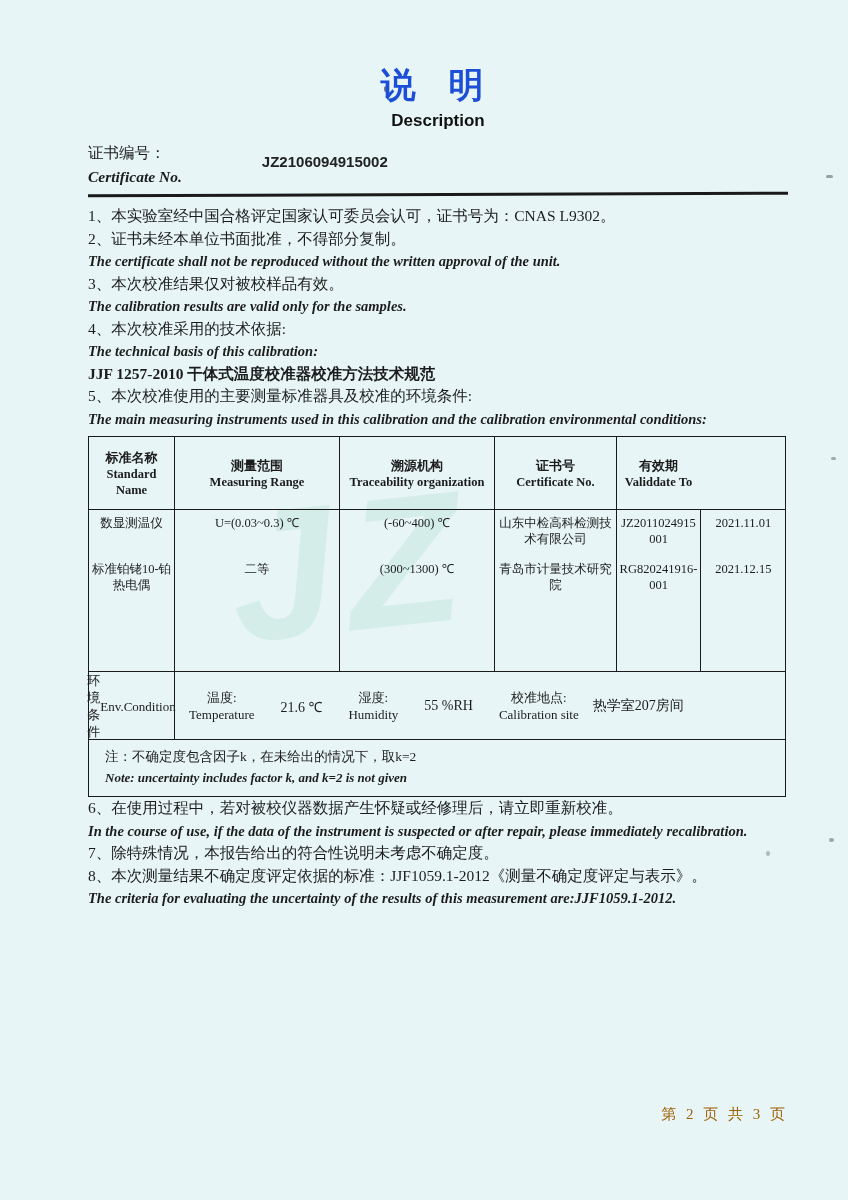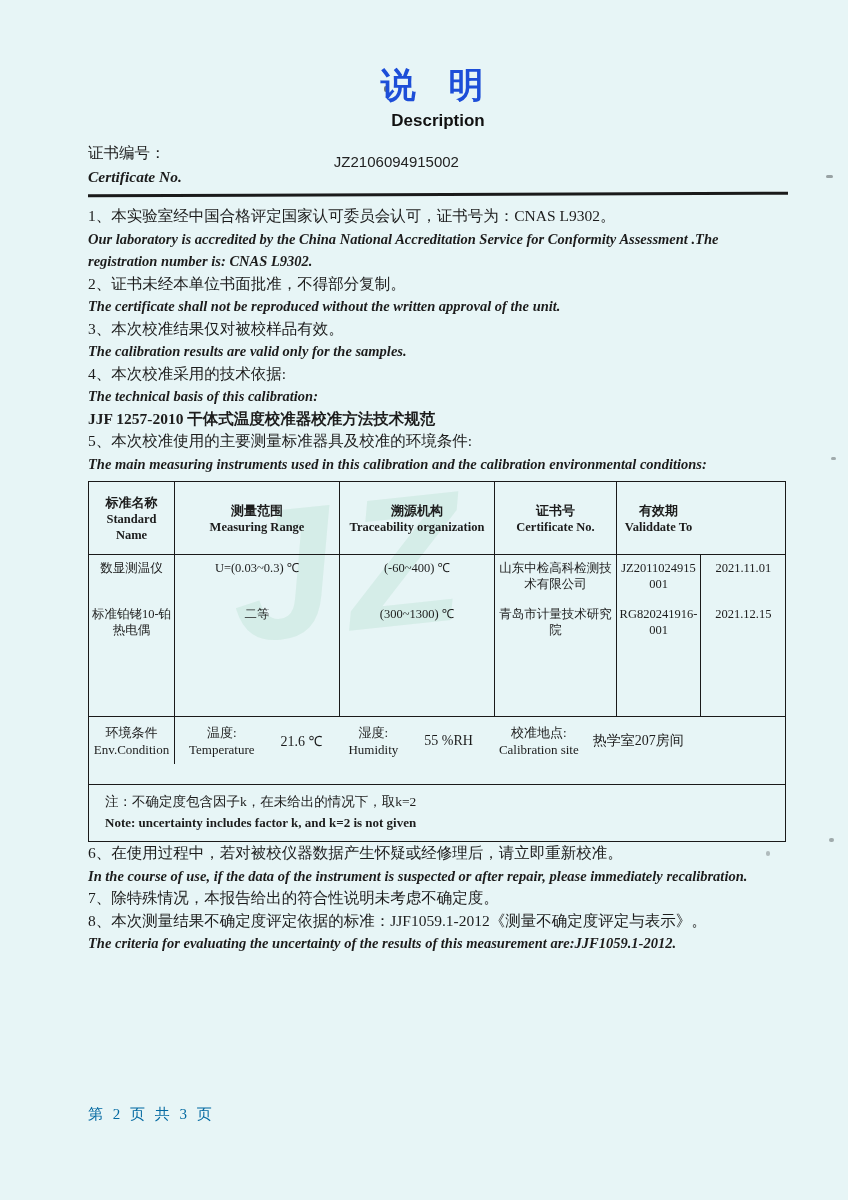--- a/index.html
+++ b/index.html
@@ -28,23 +28,23 @@
     font-size:17px;font-weight:bold;
     margin-top:2px;color:#111;
   }
   .cert-row{
     margin-top:10px;
     display:flex;align-items:flex-start;gap:32px;
   }
   .cert-labels .zh{font-size:15.5px;line-height:24px;}
   .cert-labels .en{font-size:15.5px;font-weight:bold;font-style:italic;line-height:24px;}
   .cert-value{
-    margin-left:120px;margin-top:12px;
+    margin-left:48px;margin-top:12px;
     font-family:"Liberation Sans", sans-serif;
-    font-size:15px;color:#222;
+    font-size:15px;color:#222;font-weight:bold;
   }
   .rule{
     border-top:3px solid #1a1a1a;
     margin-top:4px;
     transform:rotate(-0.2deg);
   }
   
   .notes{margin-top:9px;}
   .item .zh{font-size:15.5px;line-height:22.5px;}
   .item .en{font-size:14.5px;line-height:22.5px;font-weight:bold;font-style:italic;}
@@ -72,39 +72,39 @@
   .hcell .en{font-size:12.5px;line-height:16px;font-family:"Liberation Serif", serif;}
   .tbody-row{height:162px;border-top:1.5px solid #1a1a1a;}
   .bcell{padding:5px 2px;text-align:center;font-size:12.5px;line-height:16px;}
   .bcell .entry{word-break:break-word;}
   .bcell .entry.wrap{word-break:break-all;}
   .bcell .entry + .entry{margin-top:6px;}
   .bcell .entry:first-child{min-height:40px;}
   
   .env-row{height:48px;border-top:1.5px solid #1a1a1a;grid-template-columns:85px 613px;}
   .env-label{
-    display:flex;flex-direction:column;justify-content:center;align-items:center;
+    display:flex;flex-direction:row;justify-content:center;align-items:center;
     font-size:13px;line-height:17px;text-align:center;
   }
   .env-main{
     display:flex;align-items:center;
     padding-left:14px;gap:10px;
   }
   .env-pair{display:flex;flex-direction:column;justify-content:center;font-size:13px;line-height:17px;text-align:center;}
   .env-value{font-size:14px;padding:0 16px;white-space:nowrap;}
   .env-value.site{padding:0 4px;}
   
   .note-row{border-top:1.5px solid #1a1a1a;display:block;padding:6px 0 8px 16px;margin-top:20px;}
   .note-row .zh{font-size:13.5px;line-height:22px;}
-  .note-row .en{font-size:13px;line-height:20px;font-weight:bold;}
+  .note-row .en{font-size:13px;line-height:20px;font-weight:bold;font-style:italic;}
   .notes.bottom{margin-top:0;}
   
   .footer{
     position:absolute;left:88px;width:700px;top:1105px;
-    text-align:left;font-size:15px;letter-spacing:3px;color:#0369a1;
+    text-align:right;font-size:15px;letter-spacing:3px;color:#a16207;
   }
   
   .watermark{
     position:absolute;left:230px;top:460px;
     font-size:185px;font-weight:bold;font-style:italic;
     color:rgba(150,208,180,0.22);
     transform:rotate(-6deg);
     letter-spacing:14px;
     pointer-events:none;
     font-family:"Liberation Sans", sans-serif;
@@ -140,21 +140,20 @@
         <div class="en">Certificate No.</div>
       </div>
       <div class="cert-value">JZ2106094915002</div>
     </div>
 
     <div class="rule"></div>
 
     <div class="notes top">
       <div class="item">
         <div class="zh">1、本实验室经中国合格评定国家认可委员会认可，证书号为：CNAS L9302。</div>
-        <div class="en">Our laboratory is accredited by the China National Accreditation Service for Conformity Assessment .The registration number is: CNAS L9302.</div>
       </div>
       <div class="item">
         <div class="zh">2、证书未经本单位书面批准，不得部分复制。</div>
         <div class="en">The certificate shall not be reproduced without the written approval of the unit.</div>
       </div>
       <div class="item">
         <div class="zh">3、本次校准结果仅对被校样品有效。</div>
         <div class="en">The calibration results are valid only for the samples.</div>
       </div>
       <div class="item">

